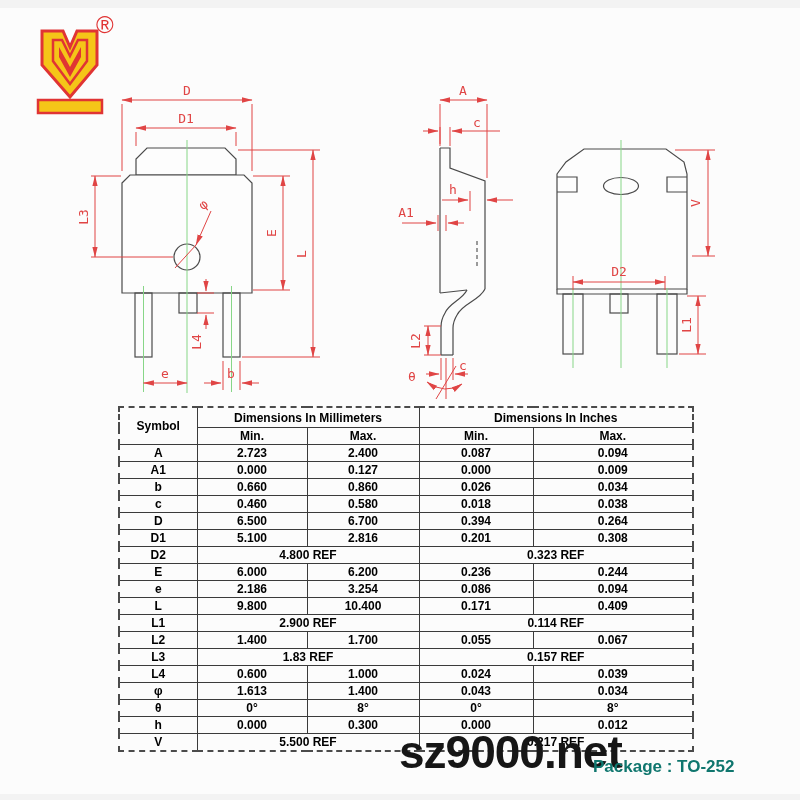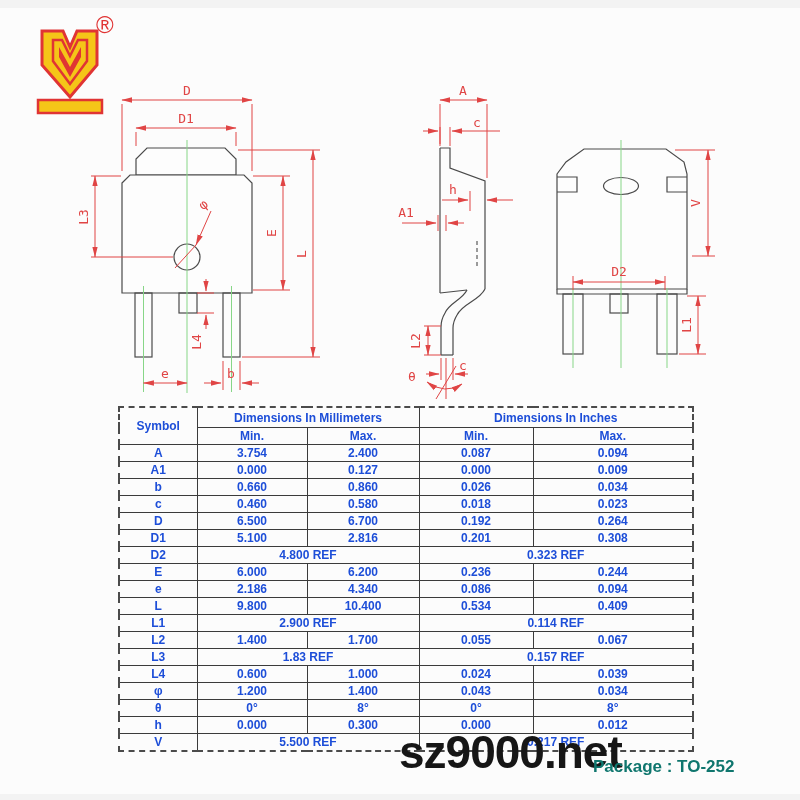--- a/index.html
+++ b/index.html
@@ -19,21 +19,21 @@
   .bodyfill{stroke:#4a4a4a;stroke-width:1.2;fill:#fdfdfd;}
   .cline{stroke:#87d687;stroke-width:1;fill:none;}
   .dim{stroke:#e04545;stroke-width:1;fill:none;}
   .hidden-edge{stroke:#4a4a4a;stroke-width:1.1;fill:none;stroke-dasharray:4 3;}
 
   #dim-table{
     position:absolute;left:118px;top:406px;width:574px;
     border-collapse:collapse;table-layout:fixed;
     border:2px dashed #4b4b4b;
     font-family:"Liberation Sans",sans-serif;
-    font-size:12px;font-weight:700;color:#1d4ed8;
+    font-size:12px;font-weight:700;color:#000000;
     text-align:center;
   }
   #dim-table th,#dim-table td{
     border:1px solid #3b3b3b;padding:0;height:16px;line-height:14px;
     overflow:hidden;white-space:nowrap;
   }
   #dim-table thead tr.group-row th{height:19px;}
 
   #watermark{
     position:absolute;left:399px;top:725px;
@@ -189,21 +189,21 @@
     <tr>
       <th>Min.</th>
       <th>Max.</th>
       <th>Min.</th>
       <th>Max.</th>
     </tr>
   </thead>
   <tbody>
       <tr>
         <td>A</td>
-        <td>3.754</td>
+        <td>2.723</td>
         <td>2.400</td>
         <td>0.087</td>
         <td>0.094</td>
       </tr>
       <tr>
         <td>A1</td>
         <td>0.000</td>
         <td>0.127</td>
         <td>0.000</td>
         <td>0.009</td>
@@ -213,27 +213,27 @@
         <td>0.660</td>
         <td>0.860</td>
         <td>0.026</td>
         <td>0.034</td>
       </tr>
       <tr>
         <td>c</td>
         <td>0.460</td>
         <td>0.580</td>
         <td>0.018</td>
-        <td>0.023</td>
+        <td>0.038</td>
       </tr>
       <tr>
         <td>D</td>
         <td>6.500</td>
         <td>6.700</td>
-        <td>0.192</td>
+        <td>0.394</td>
         <td>0.264</td>
       </tr>
       <tr>
         <td>D1</td>
         <td>5.100</td>
         <td>2.816</td>
         <td>0.201</td>
         <td>0.308</td>
       </tr>
       <tr>
@@ -244,29 +244,29 @@
       <tr>
         <td>E</td>
         <td>6.000</td>
         <td>6.200</td>
         <td>0.236</td>
         <td>0.244</td>
       </tr>
       <tr>
         <td>e</td>
         <td>2.186</td>
-        <td>4.340</td>
+        <td>3.254</td>
         <td>0.086</td>
         <td>0.094</td>
       </tr>
       <tr>
         <td>L</td>
         <td>9.800</td>
         <td>10.400</td>
-        <td>0.534</td>
+        <td>0.171</td>
         <td>0.409</td>
       </tr>
       <tr>
         <td>L1</td>
         <td colspan="2">2.900 REF</td>
         <td colspan="2">0.114 REF</td>
       </tr>
       <tr>
         <td>L2</td>
         <td>1.400</td>
@@ -281,21 +281,21 @@
       </tr>
       <tr>
         <td>L4</td>
         <td>0.600</td>
         <td>1.000</td>
         <td>0.024</td>
         <td>0.039</td>
       </tr>
       <tr>
         <td>φ</td>
-        <td>1.200</td>
+        <td>1.613</td>
         <td>1.400</td>
         <td>0.043</td>
         <td>0.034</td>
       </tr>
       <tr>
         <td>θ</td>
         <td>0°</td>
         <td>8°</td>
         <td>0°</td>
         <td>8°</td>

